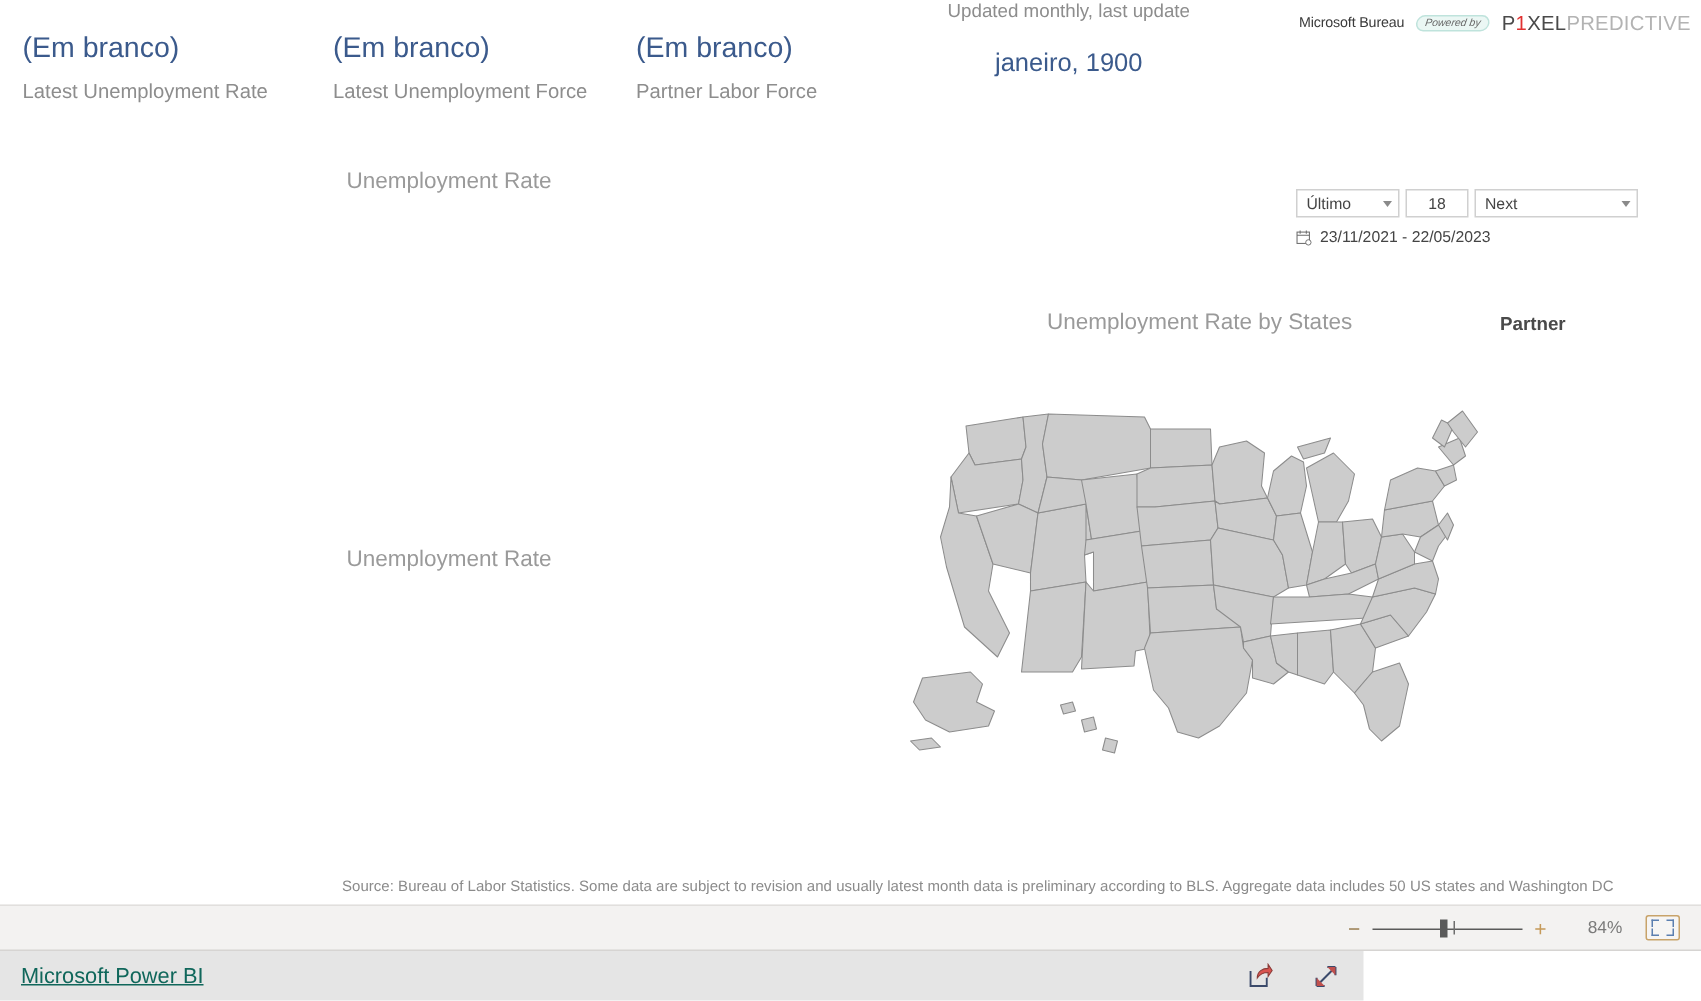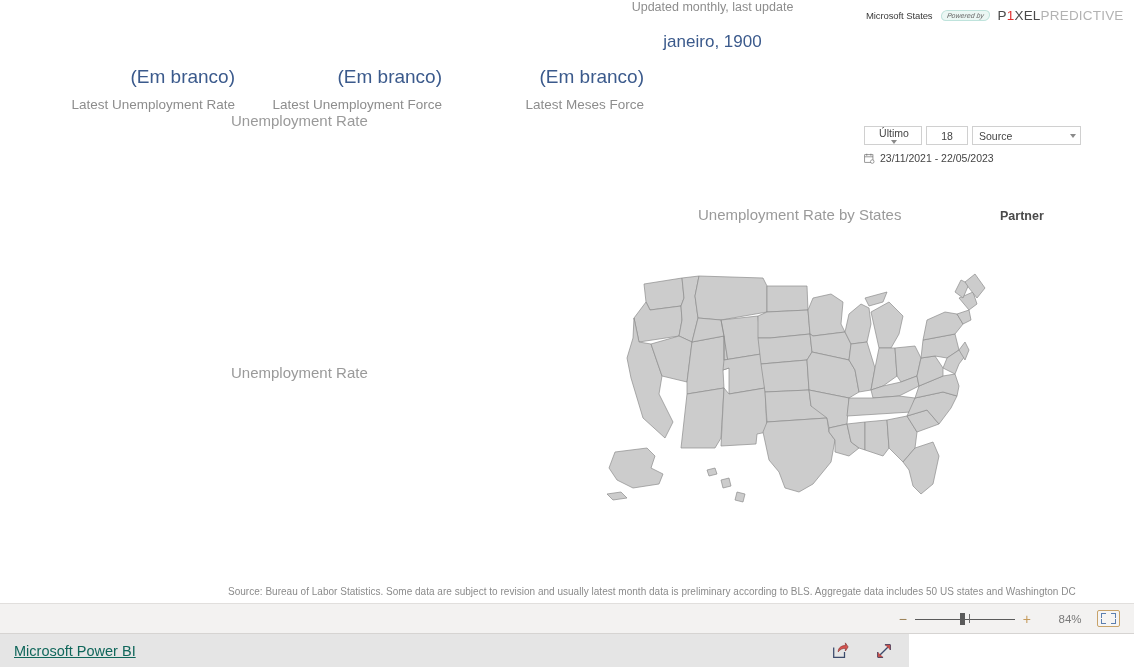--- a/index.html
+++ b/index.html
@@ -18,23 +18,22 @@
     position: absolute;
     left: 0; top: 0;
     width: 1134px;
     height: 603px;
     background: #ffffff;
   }
 
   
   .kpi {
     position: absolute;
-    text-align: right;
+    text-align: left;
     width: 220px;
-    margin-top: 44px;
   }
   .kpi-value {
     font-size: 19px;
     color: #3b5a8c;
     line-height: 26px;
     white-space: nowrap;
   }
   .kpi-label {
     font-size: 13.5px;
     color: #8d8d8d;
@@ -134,21 +133,21 @@
     height: 19px;
     border: 1px solid #d0d0d0;
     background: #ffffff;
     font-size: 10.5px;
     color: #444444;
     display: flex;
     align-items: center;
     box-sizing: border-box;
   }
   .sl-drop { justify-content: space-between; padding: 0 4px 0 6px; }
-  .sl-anchor { width: 58px; flex-direction: column; }
+  .sl-anchor { width: 69px; }
   .sl-count { width: 42px; justify-content: center; }
   .sl-unit { width: 109px; }
   .chev {
     width: 0; height: 0;
     border-left: 3.5px solid transparent;
     border-right: 3.5px solid transparent;
     border-top: 4.5px solid #8a8a8a;
   }
   .slicer-range {
     position: absolute;
@@ -275,45 +274,45 @@
     <div class="kpi-label">Latest Unemployment Rate</div>
   </div>
 
   <div class="kpi" style="left:222px; top:20px;">
     <div class="kpi-value">(Em branco)</div>
     <div class="kpi-label">Latest Unemployment Force</div>
   </div>
 
   <div class="kpi" style="left:424px; top:20px;">
     <div class="kpi-value">(Em branco)</div>
-    <div class="kpi-label">Latest Meses Force</div>
+    <div class="kpi-label">Partner Labor Force</div>
   </div>
 
   <div class="month-card">
     <div class="month-top">Updated monthly, last update</div>
     <div class="month-value">janeiro, 1900</div>
   </div>
 
   <div class="brand">
-    <div class="brand-ms">Microsoft States</div>
+    <div class="brand-ms">Microsoft Bureau</div>
     <div class="brand-powered">Powered by</div>
     <div class="brand-pixel"><span class="p1">P</span><span class="one">1</span><span class="p2">XEL</span><span class="p3">PREDICTIVE</span></div>
   </div>
 
 
   <div class="slicer">
     <div class="sl-box sl-drop sl-anchor">
       <span>Último</span>
       <span class="chev"></span>
     </div>
     <div class="sl-box sl-count">
       <span>18</span>
     </div>
     <div class="sl-box sl-drop sl-unit">
-      <span>Source</span>
+      <span>Next</span>
       <span class="chev"></span>
     </div>
   </div>
   <div class="slicer-range">
     <svg class="ic" style="width:11px;height:11px;" viewBox="0 0 16 16">
       <rect x="1" y="2.5" width="12" height="11" fill="none" stroke="#6b6b6b" stroke-width="1"></rect>
       <line x1="1" y1="5.5" x2="13" y2="5.5" stroke="#6b6b6b" stroke-width="1"></line>
       <line x1="4" y1="1" x2="4" y2="4" stroke="#6b6b6b" stroke-width="1"></line>
       <line x1="10" y1="1" x2="10" y2="4" stroke="#6b6b6b" stroke-width="1"></line>
       <circle cx="12" cy="12.5" r="2.6" fill="#ffffff" stroke="#6b6b6b" stroke-width="0.9"></circle>

